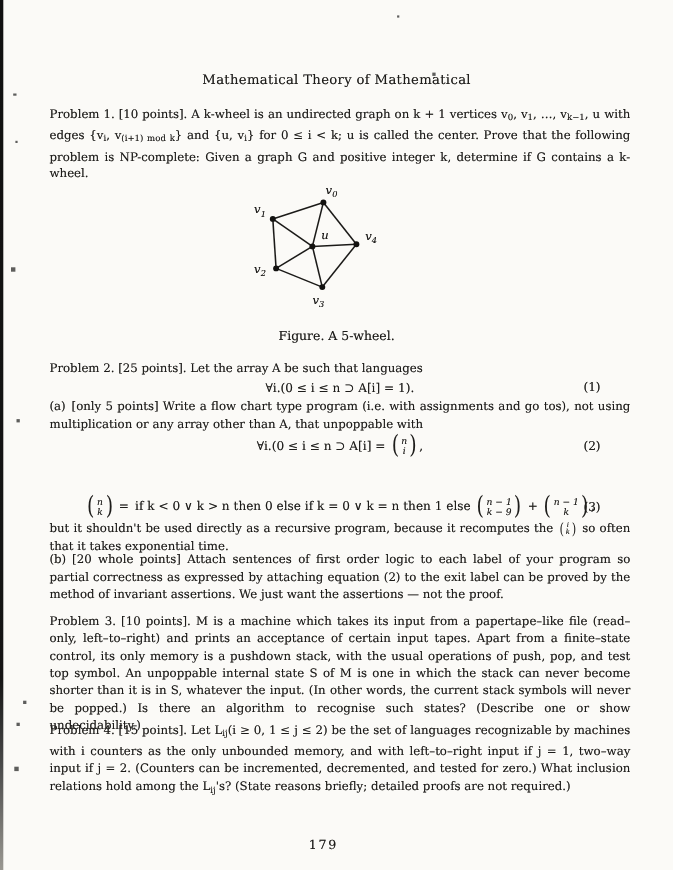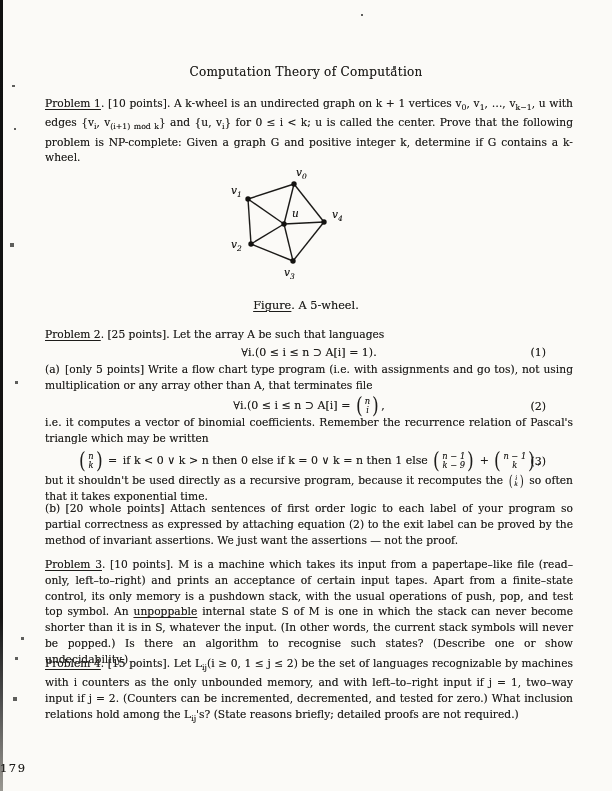--- a/index.html
+++ b/index.html
@@ -20,32 +20,32 @@
   }
   .para{
     position:absolute;left:45px;width:528px;
     font-size:10.7px;line-height:15.8px;text-align:justify;
   }
   .para.single{text-align:left;}
   .caption{
     position:absolute;left:0;width:612px;text-align:center;font-size:11.3px;
   }
   .pagenum{
-    position:absolute;left:0;top:761px;width:588px;
+    position:absolute;left:0;top:761px;width:588px;text-align:center;
     font-size:11.5px;letter-spacing:1.5px;
   }
   .eqrow{
     position:absolute;left:45px;width:528px;
     display:flex;align-items:center;justify-content:center;
     font-size:11px;
   }
   .eqnum{position:absolute;right:27px;top:50%;transform:translateY(-50%);font-size:11px;}
   .eqbody{display:inline-flex;align-items:center;flex-wrap:nowrap;white-space:pre;}
   .it{}
-  .ul{text-decoration:underline;text-underline-offset:2px;text-decoration-thickness:1px;}
+  .ul{text-underline-offset:2px;text-decoration-thickness:1px;}
   .sb{font-size:7.8px;vertical-align:-2.5px;letter-spacing:0;}
   .binom{display:inline-flex;align-items:center;vertical-align:middle;margin:0 1px;}
   .binom .bp{
     font-size:23px;line-height:19px;font-weight:400;
     transform:scaleX(.75);display:inline-block;text-shadow:none;
   }
   .binom .bc{
     display:inline-flex;flex-direction:column;align-items:center;justify-content:center;
     font-size:8.3px;line-height:9px;font-style:italic;padding:0 1px;white-space:nowrap;
   }
@@ -67,21 +67,21 @@
   <div class="speck" style="left:361px;top:14px;width:2px;height:2px"></div>
   <div class="speck" style="left:393px;top:66px;width:3px;height:3px"></div>
   <div class="speck" style="left:12px;top:85px;width:3px;height:2px"></div>
   <div class="speck" style="left:14px;top:128px;width:2px;height:2px"></div>
   <div class="speck" style="left:10px;top:243px;width:4px;height:4px"></div>
   <div class="speck" style="left:15px;top:381px;width:3px;height:3px"></div>
   <div class="speck" style="left:21px;top:637px;width:3px;height:3px"></div>
   <div class="speck" style="left:15px;top:657px;width:3px;height:3px"></div>
   <div class="speck" style="left:13px;top:697px;width:4px;height:4px"></div>
 
-  <div class="title">Computation Theory of Computation</div>
+  <div class="title">Mathematical Theory of Mathematical</div>
 
   <div class="para" style="top:96px"><span class="ul">Problem 1</span><span>. [10 points]. A </span><span class="it">k-wheel</span><span> is an undirected graph on </span><span class="it">k</span><span> + 1 vertices </span><span class="it">v</span><span class="sb">0</span><span>, </span><span class="it">v</span><span class="sb">1</span><span>, …, </span><span class="it">v</span><span class="it sb">k−1</span><span>, </span><span class="it">u</span><span> with edges {</span><span class="it">v</span><span class="it sb">i</span><span>, </span><span class="it">v</span><span class="sb">(i+1) mod k</span><span>} and {</span><span class="it">u</span><span>, </span><span class="it">v</span><span class="it sb">i</span><span>} for 0 ≤ </span><span class="it">i</span><span> &lt; </span><span class="it">k</span><span>; </span><span class="it">u</span><span> is called the center. Prove that the following problem is NP-complete: Given a graph </span><span class="it">G</span><span> and positive integer </span><span class="it">k</span><span>, determine if </span><span class="it">G</span><span> contains a </span><span class="it">k</span><span>-wheel.</span></div>
 
   <svg class="figsvg" width="140" height="132" viewBox="0 0 140 132">
       <line x1="74" y1="26" x2="28" y2="41" class="edge"></line>
       <line x1="28" y1="41" x2="31" y2="86" class="edge"></line>
       <line x1="31" y1="86" x2="73" y2="103" class="edge"></line>
       <line x1="73" y1="103" x2="104" y2="64" class="edge"></line>
       <line x1="104" y1="64" x2="74" y2="26" class="edge"></line>
       <line x1="64" y1="66" x2="74" y2="26" class="edge"></line>
@@ -105,31 +105,30 @@
 
   <div class="caption" style="top:299px"><span class="ul">Figure</span><span>. A 5-wheel.</span></div>
 
   <div class="para single" style="top:327px"><span class="ul">Problem 2</span><span>. [25 points]. Let the array </span><span class="it">A</span><span> be such that languages</span></div>
 
   <div class="eqrow" style="top:343px;height:18px">
     <span class="eqbody"><span>∀</span><span class="it">i</span><span>.(0 ≤ </span><span class="it">i</span><span> ≤ </span><span class="it">n</span><span> ⊃ </span><span class="it">A</span><span>[</span><span class="it">i</span><span>] = 1).</span></span>
     <span class="eqnum">(1)</span>
   </div>
 
-  <div class="para" style="top:362px"><span>(a) [only 5 points] Write a flow chart type program (i.e. with assignments and go tos), not using multiplication or any array other than </span><span class="it">A</span><span>, that terminates file</span></div>
+  <div class="para" style="top:362px"><span>(a) [only 5 points] Write a flow chart type program (i.e. with assignments and go tos), not using multiplication or any array other than </span><span class="it">A</span><span>, that unpoppable with</span></div>
 
   <div class="eqrow" style="top:392px;height:27px">
     <span class="eqbody"><span>∀</span><span class="it">i</span><span>.(0 ≤ </span><span class="it">i</span><span> ≤ </span><span class="it">n</span><span> ⊃ </span><span class="it">A</span><span>[</span><span class="it">i</span><span>] = </span><span class="binom"><span class="bp">(</span><span class="bc">
             <span>n</span>
             <span>i</span>
           </span><span class="bp">)</span></span><span>,</span></span>
     <span class="eqnum">(2)</span>
   </div>
 
-  <div class="para" style="top:415px"><span>i.e. it computes a vector of binomial coefficients. Remember the recurrence relation of Pascal's triangle which may be written</span></div>
 
   <div class="eqrow" style="top:446px;height:29px">
     <span class="eqbody"><span class="binom"><span class="bp">(</span><span class="bc">
             <span>n</span>
             <span>k</span>
           </span><span class="bp">)</span></span><span> = if </span><span class="it">k</span><span> &lt; 0 ∨ </span><span class="it">k</span><span> &gt; </span><span class="it">n</span><span> then 0 else if </span><span class="it">k</span><span> = 0 ∨ </span><span class="it">k</span><span> = </span><span class="it">n</span><span> then 1 else </span><span class="binom"><span class="bp">(</span><span class="bc">
             <span>n − 1</span>
             <span>k − 9</span>
           </span><span class="bp">)</span></span><span> + </span><span class="binom"><span class="bp">(</span><span class="bc">
             <span>n − 1</span>

